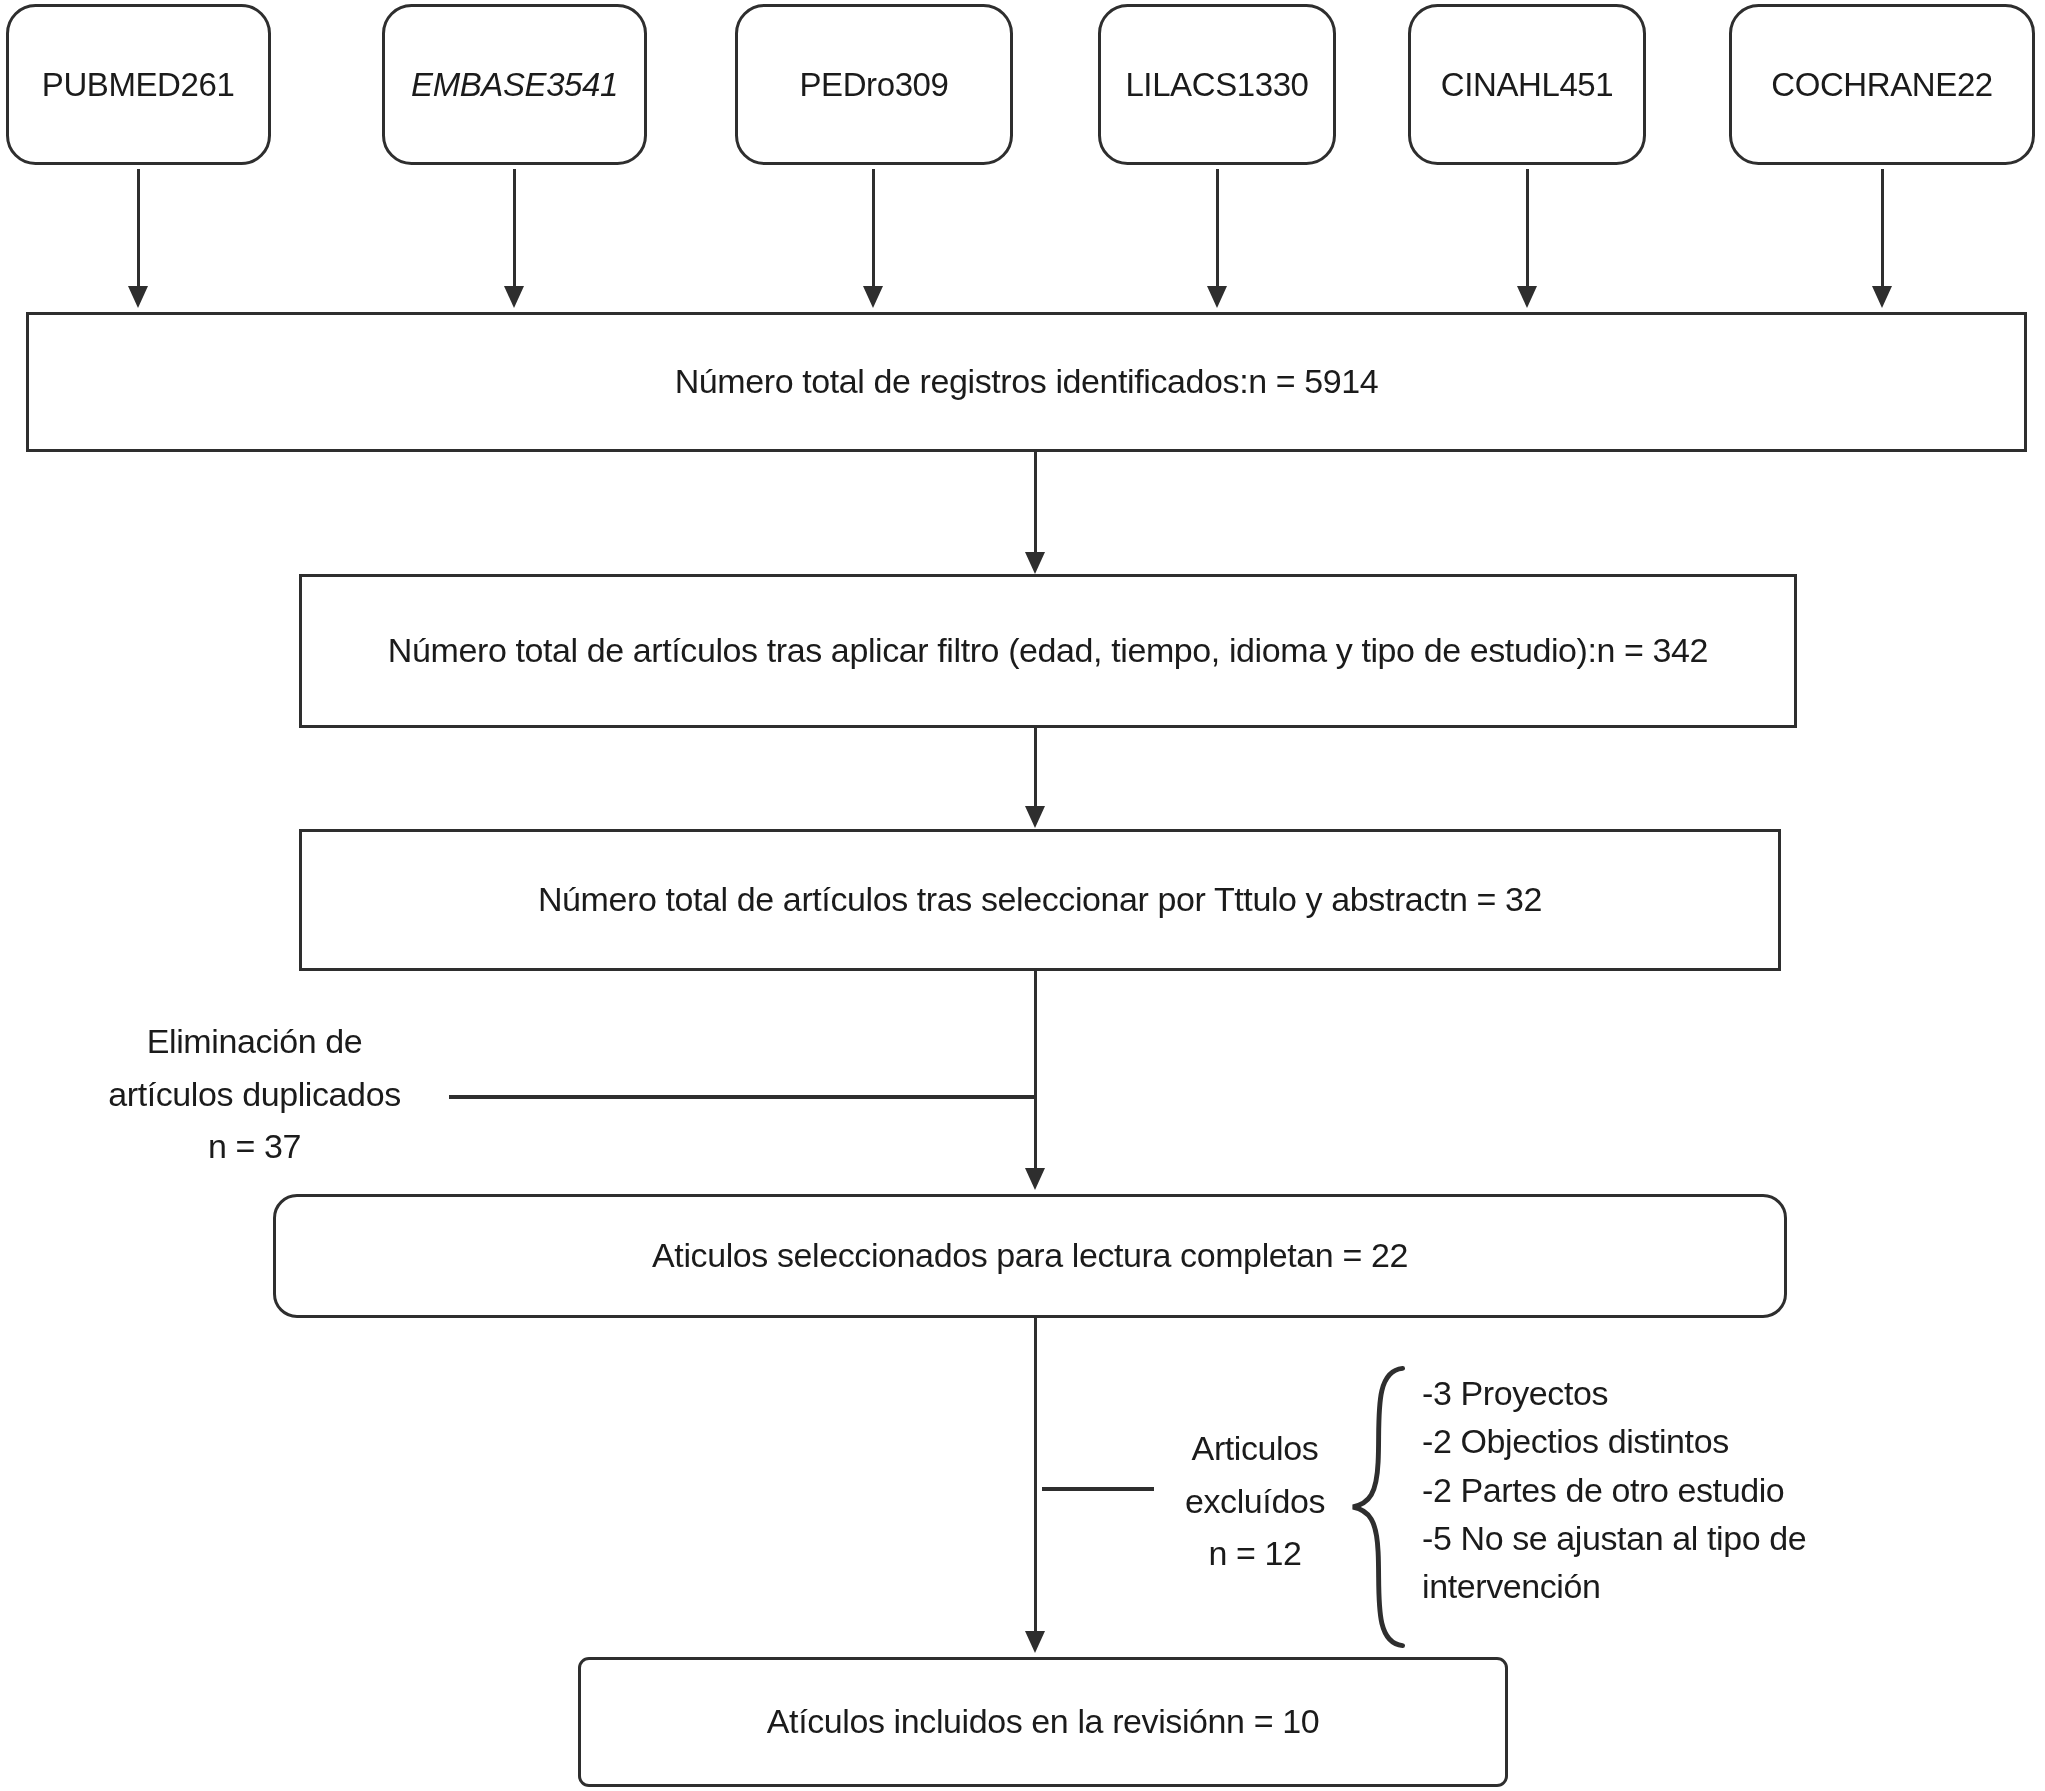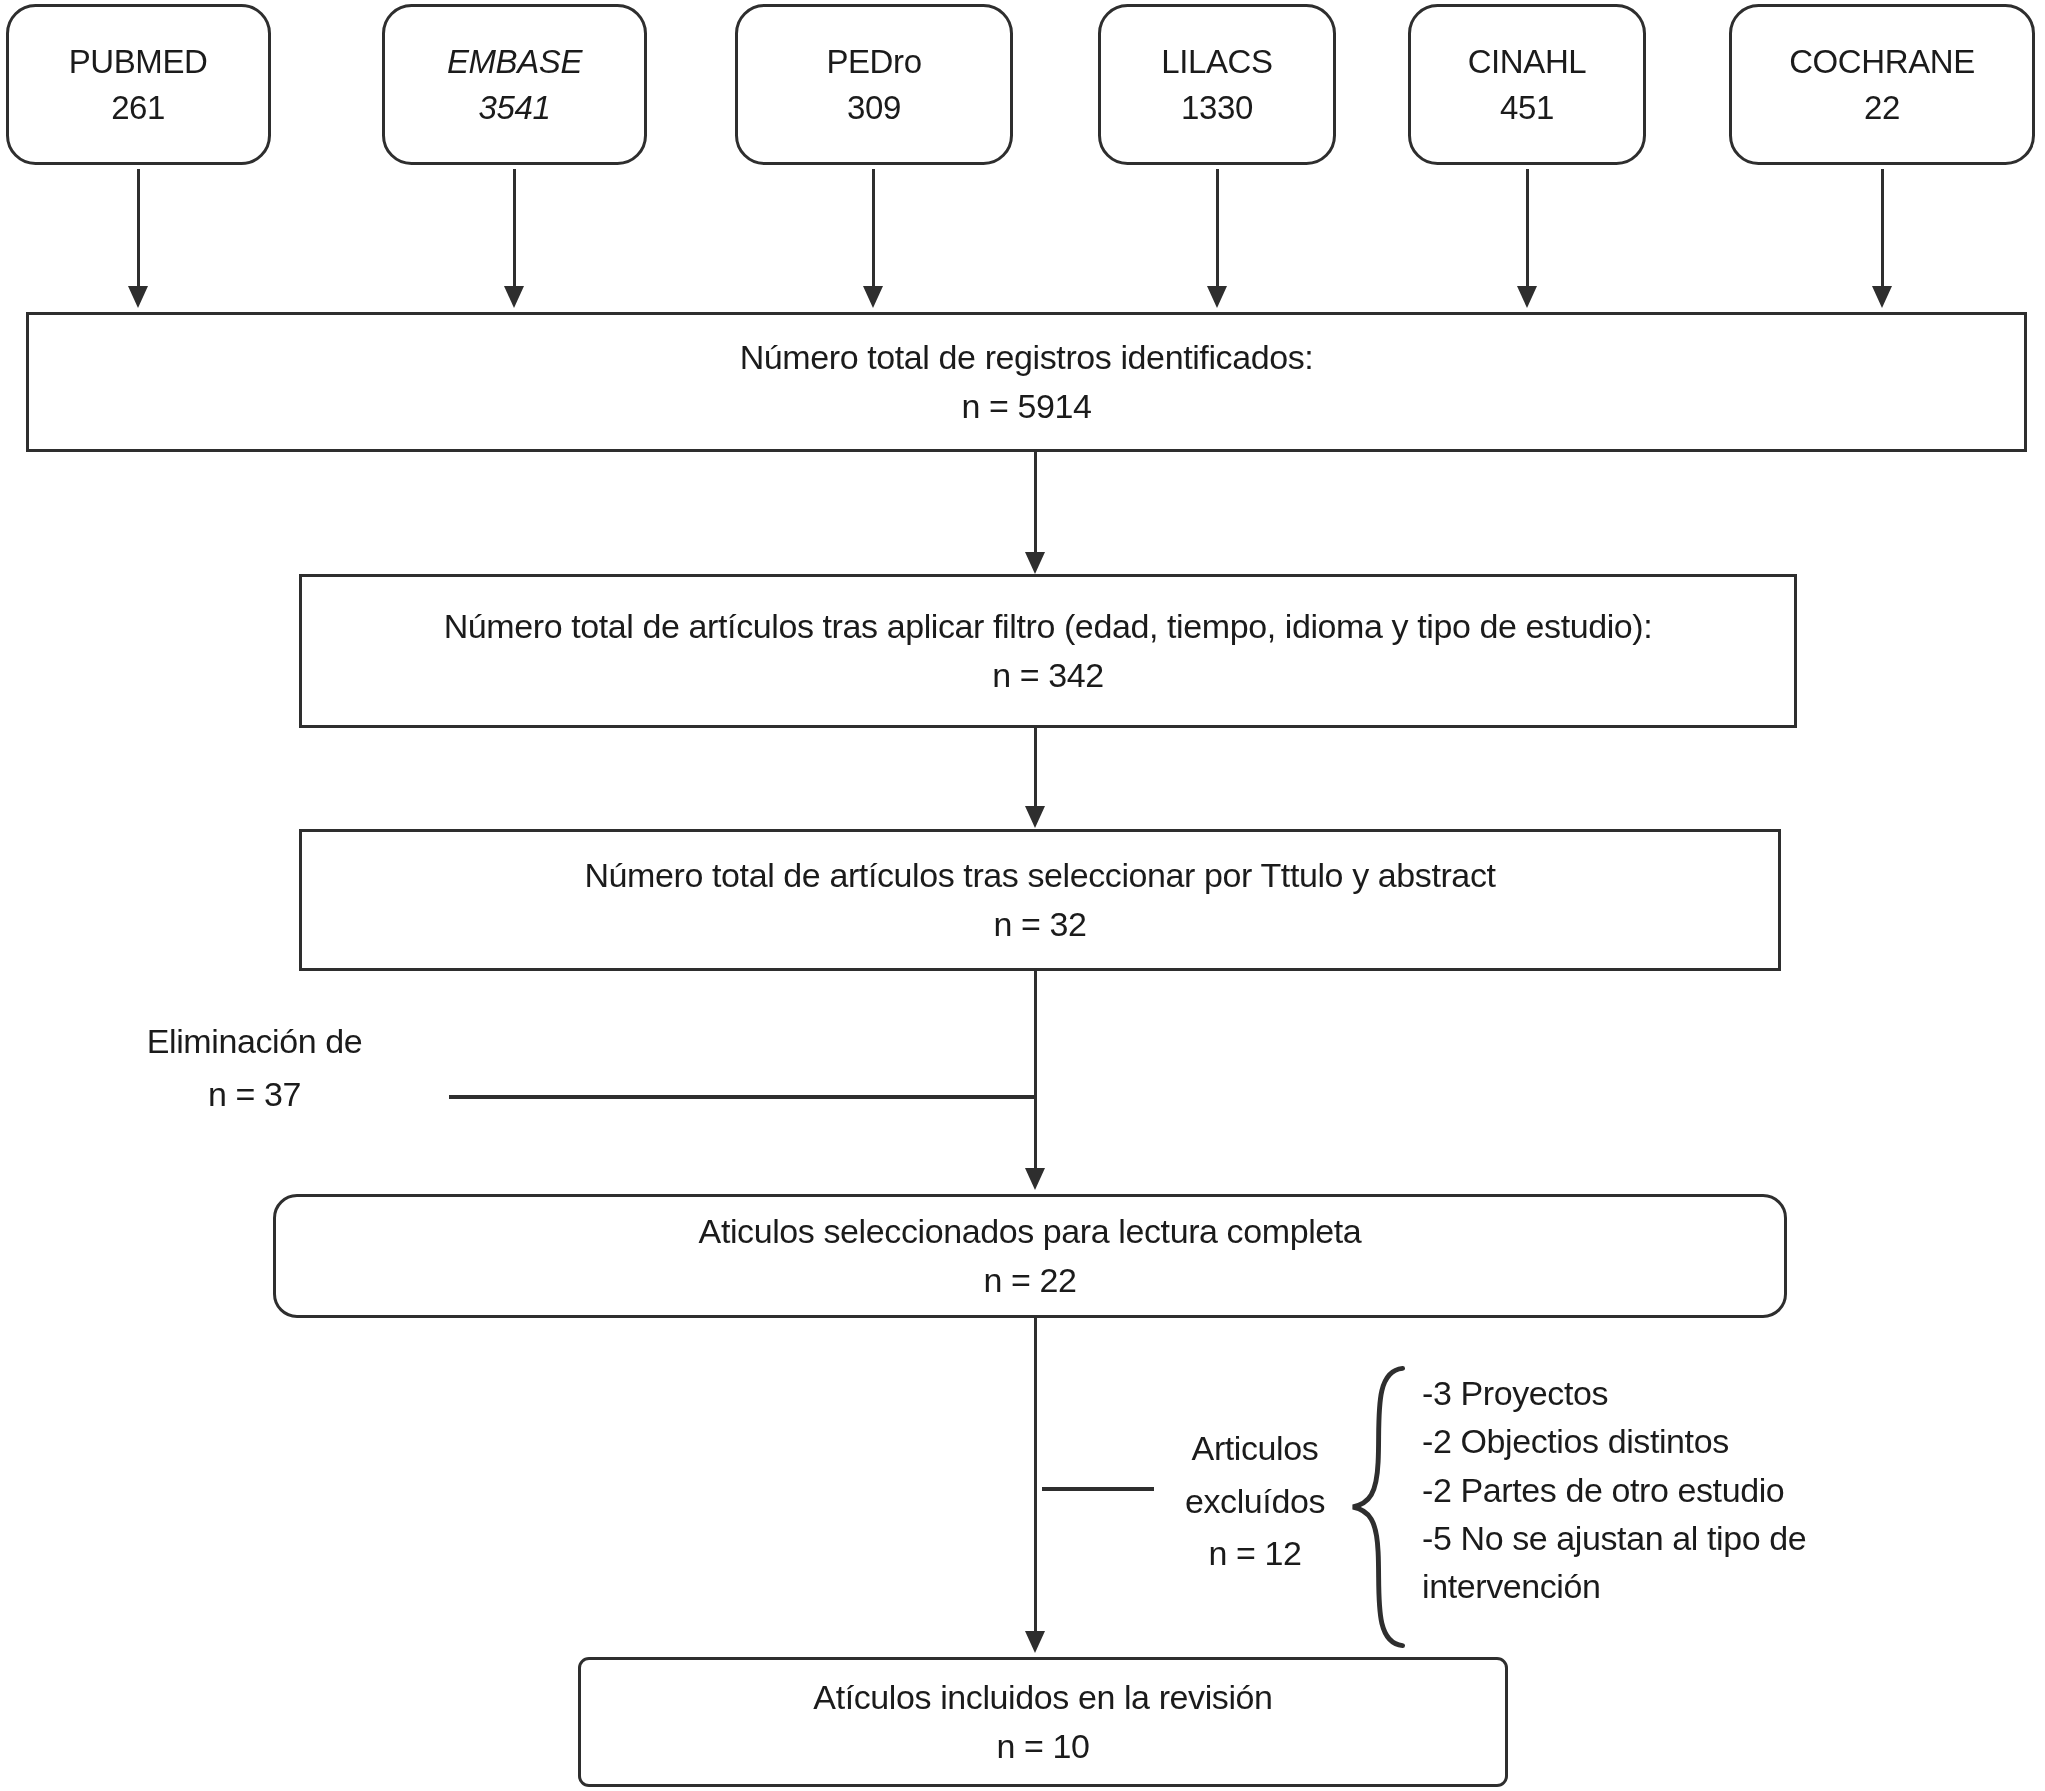--- a/index.html
+++ b/index.html
@@ -15,21 +15,21 @@
     font-family: "Liberation Sans", sans-serif;
     color: #1b1b1b;
     overflow: hidden;
   }
   .box {
     position: absolute;
     box-sizing: border-box;
     border: 3.5px solid #2e2e2e;
     background: #ffffff;
     display: flex;
-    flex-direction: column;
+    flex-direction: row;
     justify-content: center;
     align-items: center;
     text-align: center;
     font-size: 34px;
     line-height: 1.45;
     letter-spacing: -0.4px;
   }
   .src {
     border-radius: 29.5px;
     font-size: 33px;
@@ -135,20 +135,21 @@
   <div class="box" style="left:299px; top:829px; width:1482px; height:142px;">
     <div>Número total de artículos tras seleccionar por Tttulo y abstract</div>
     <div>n = 32</div>
   </div>
 
   <div class="vline" style="left:1034px; top:971px; height:198px;"></div>
   <div class="ahead" style="left:1025px; top:1168px;"></div>
 
   <div class="note" style="left:74px; top:1015px; width:361px;">
     <div>Eliminación de</div>
+    <div>artículos duplicados</div>
     <div>n = 37</div>
   </div>
   <div class="hline" style="left:449px; top:1095px; width:587px;"></div>
 
   <div class="box round-lg" style="left:273px; top:1194px; width:1514px; height:124px;">
     <div>Aticulos seleccionados para lectura completa</div>
     <div>n = 22</div>
   </div>
 
   <div class="vline" style="left:1034px; top:1318px; height:313px;"></div>

